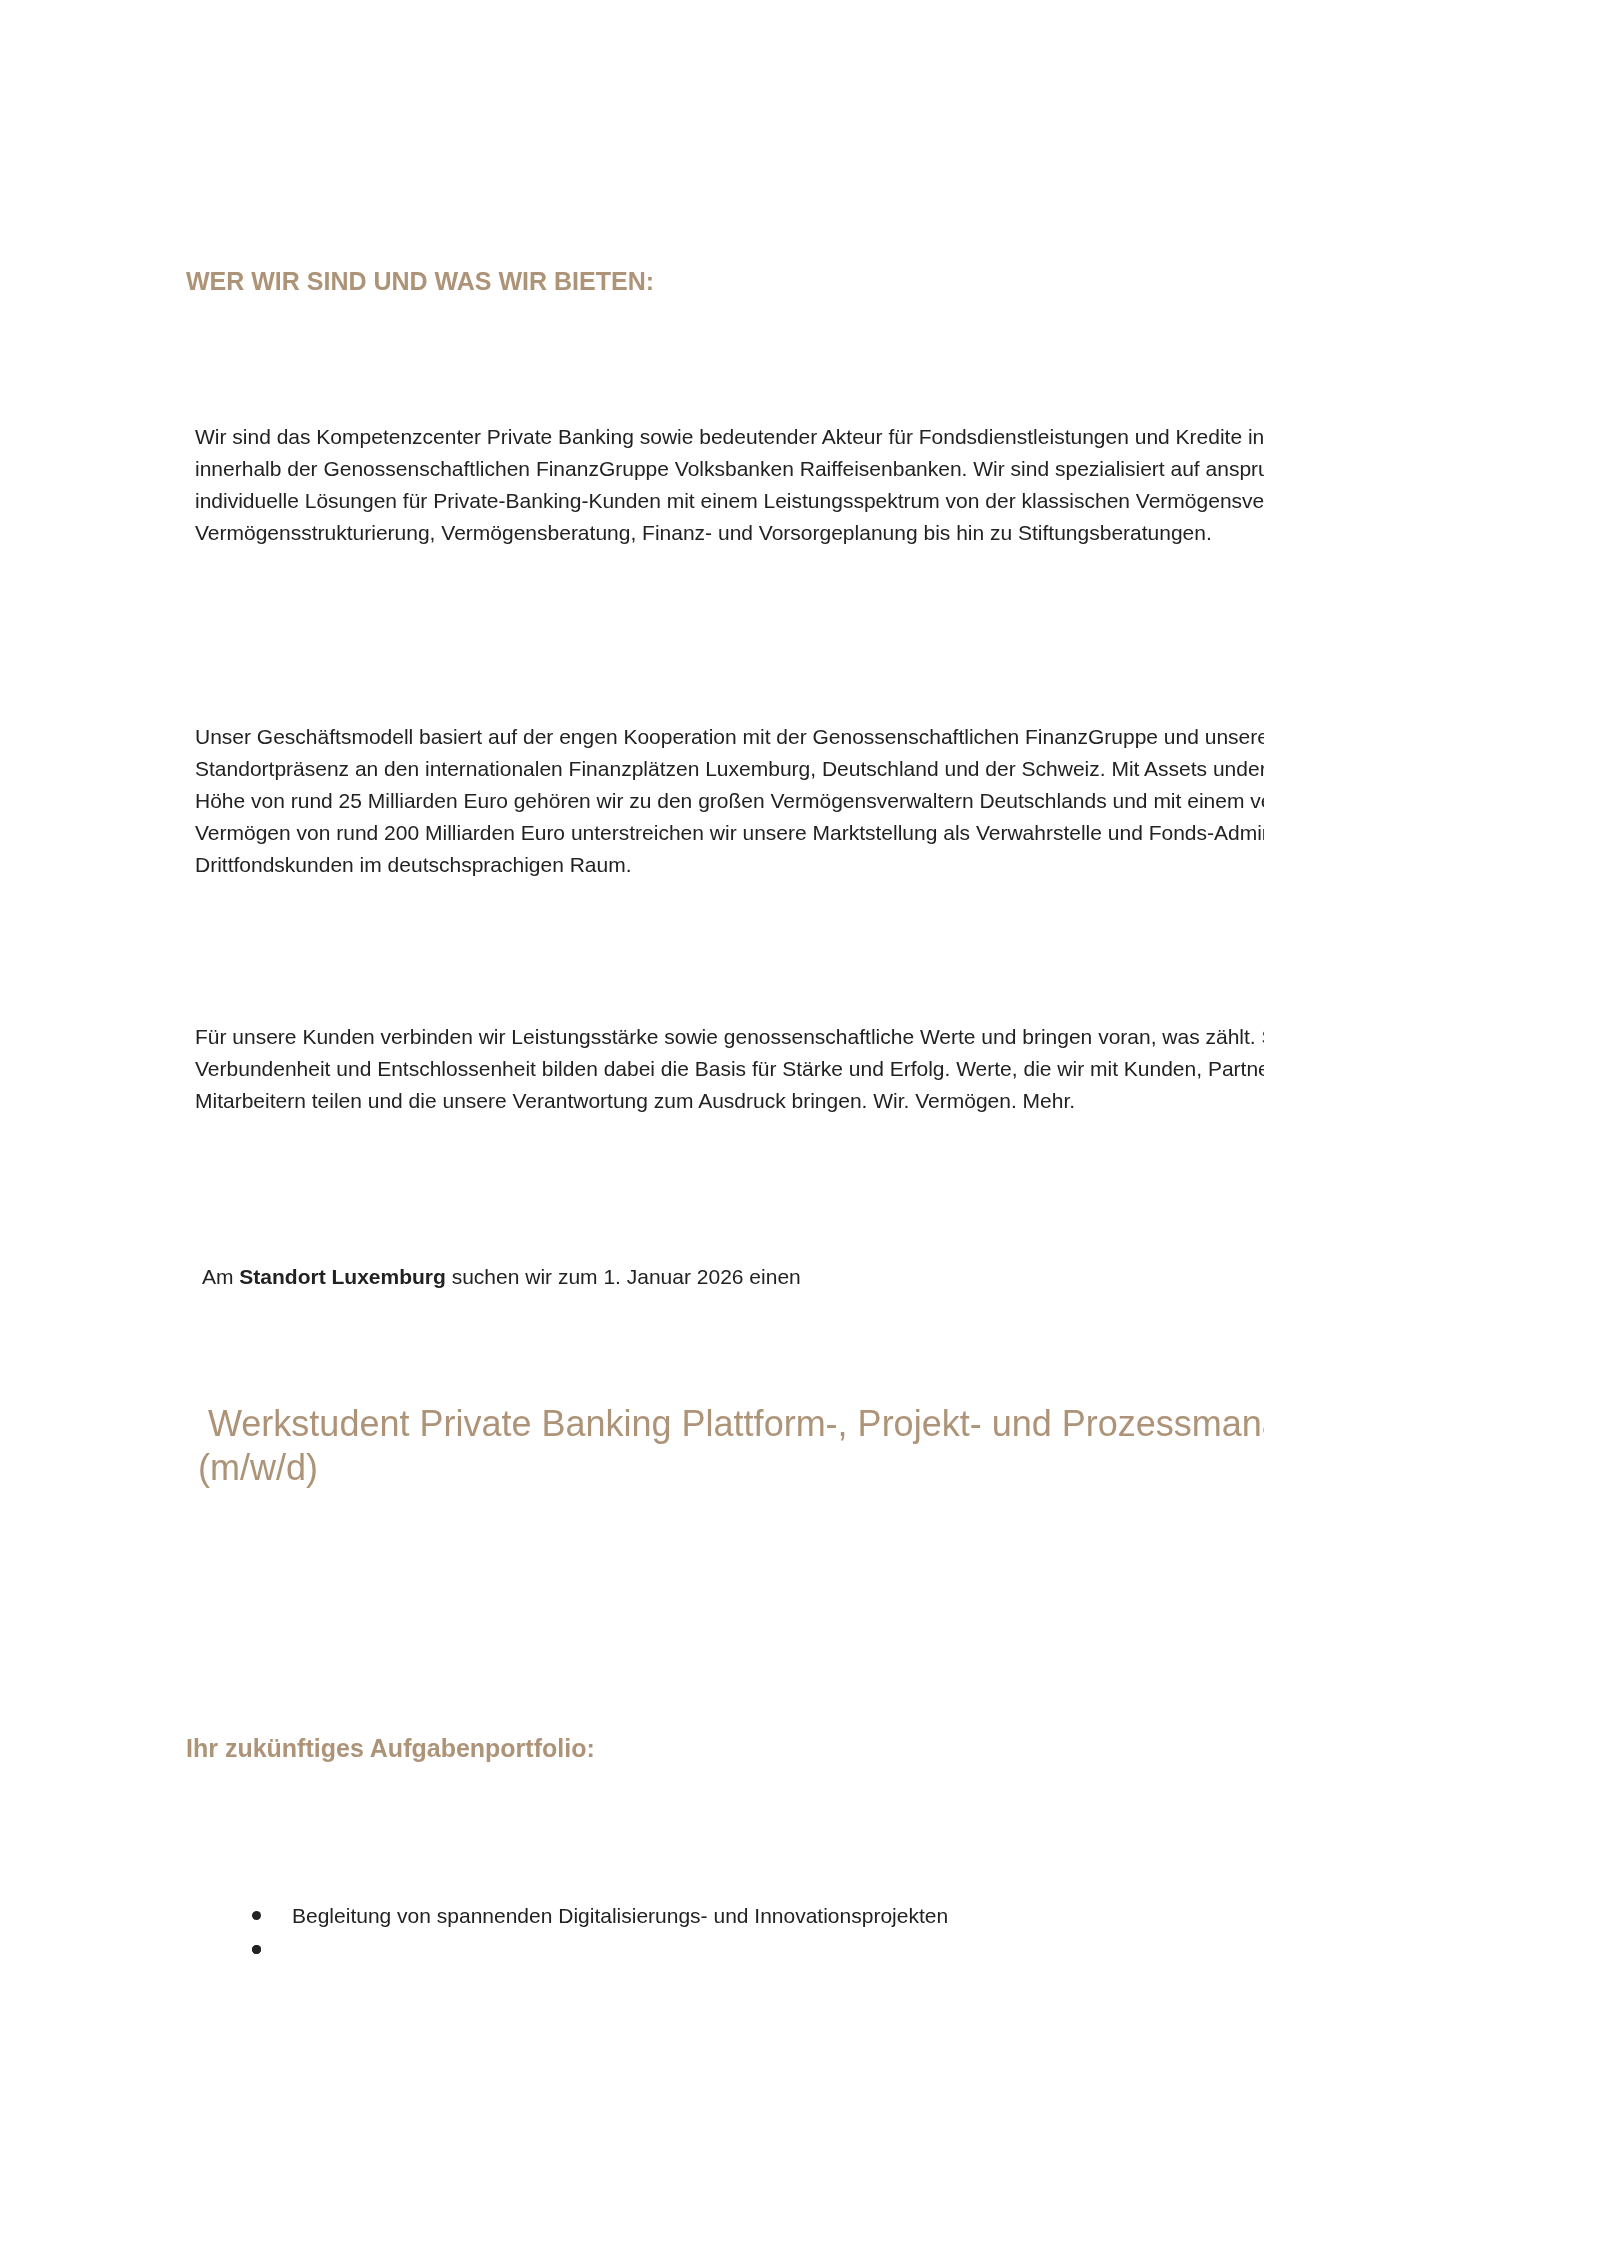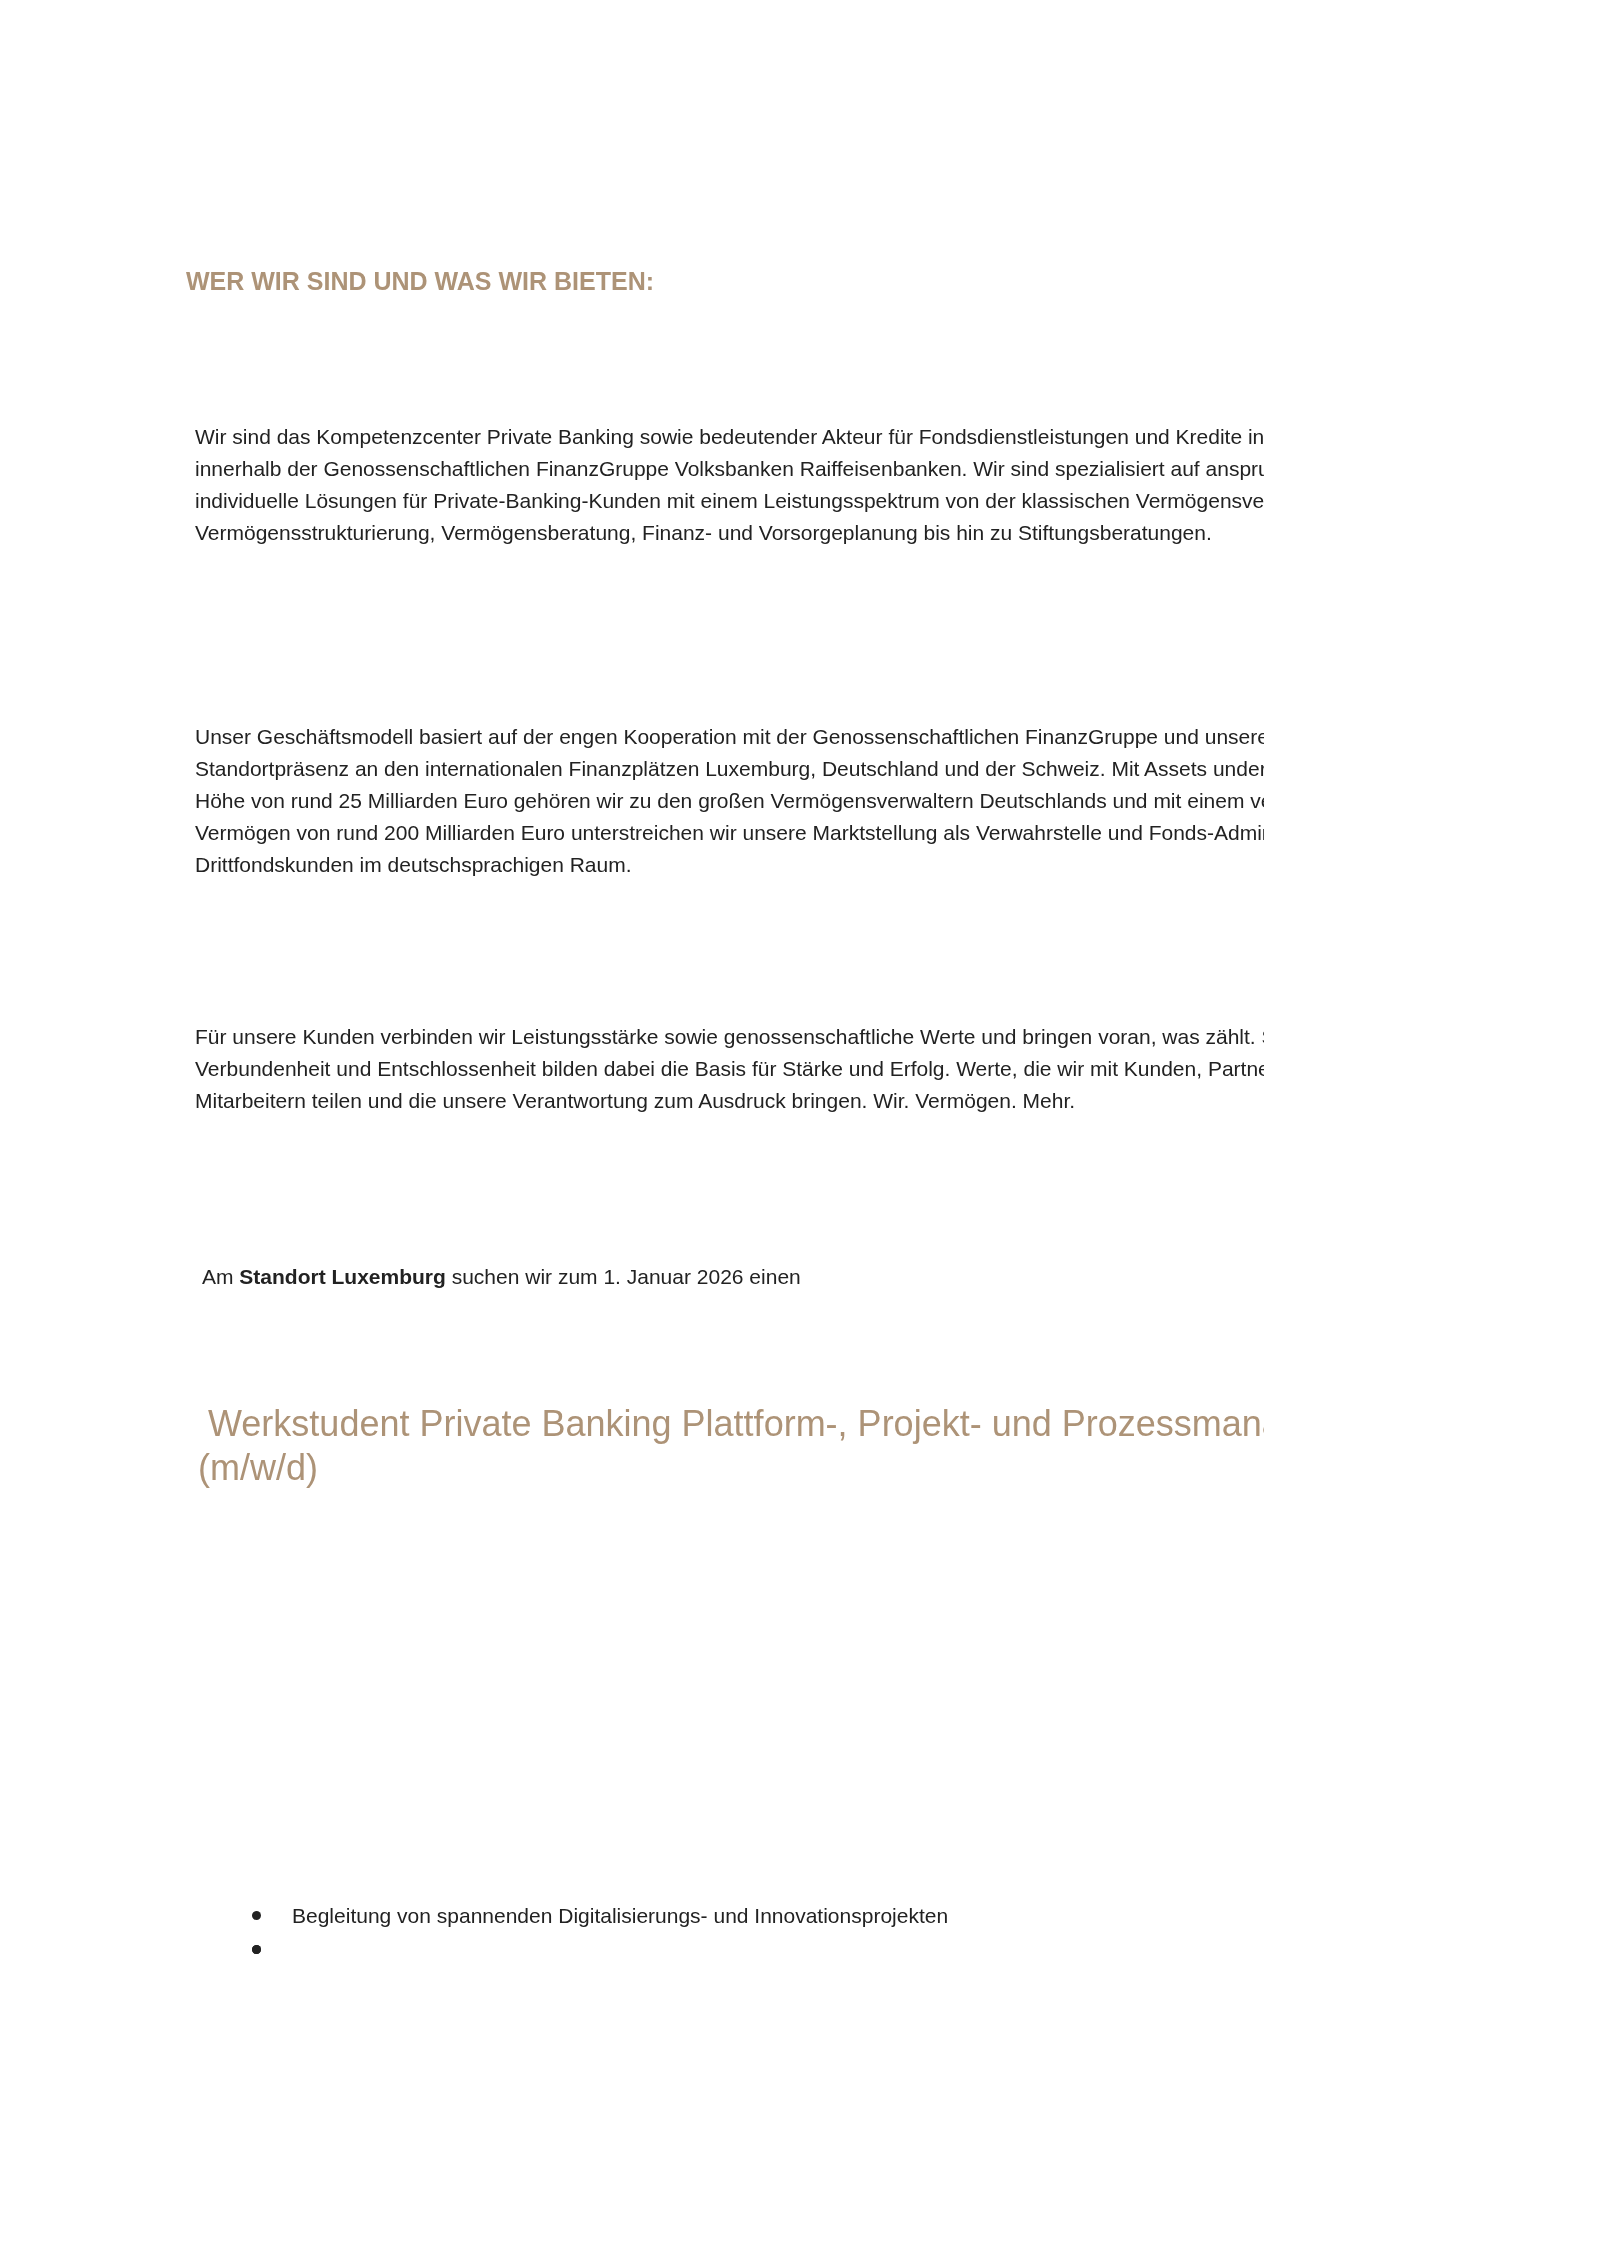--- a/index.html
+++ b/index.html
@@ -89,20 +89,21 @@
 
   <p class="block body-para" style="top: 712px;">Unser Geschäftsmodell basiert auf der engen Kooperation mit der Genossenschaftlichen FinanzGruppe und unserer Standortpräsenz an den internationalen Finanzplätzen Luxemburg, Deutschland und der Schweiz. Mit Assets under Management in Höhe von rund 25 Milliarden Euro gehören wir zu den großen Vermögensverwaltern Deutschlands und mit einem verwahrten Vermögen von rund 200 Milliarden Euro unterstreichen wir unsere Marktstellung als Verwahrstelle und Fonds-Administrator für Drittfondskunden im deutschsprachigen Raum.</p>
 
   <p class="block body-para" style="top: 1012px;">Für unsere Kunden verbinden wir Leistungsstärke sowie genossenschaftliche Werte und bringen voran, was zählt. Sicherheit, Verbundenheit und Entschlossenheit bilden dabei die Basis für Stärke und Erfolg. Werte, die wir mit Kunden, Partnern und Mitarbeitern teilen und die unsere Verantwortung zum Ausdruck bringen. Wir. Vermögen. Mehr.</p>
 
   <p class="block intro-line" style="top: 1245px;"><span>Am </span><span class="bold">Standort Luxemburg</span><span> suchen wir zum 1. Januar 2026 einen</span></p>
 
   <h2 class="block job-title" style="top: 1390px;"> Werkstudent Private Banking Plattform-, Projekt- und Prozessmanagement (m/w/d)</h2>
 
 
+  <h2 class="block section-heading" style="top: 1733px;">Ihr zukünftiges Aufgabenportfolio:</h2>
 
   <ul class="block task-list" style="top: 1888px;">
     <li>
       <span class="bullet-dot"></span>
       <span>Begleitung von spannenden Digitalisierungs- und Innovationsprojekten</span>
     </li>
     <li>
       <span class="bullet-dot"></span>
     </li>
     <li>

